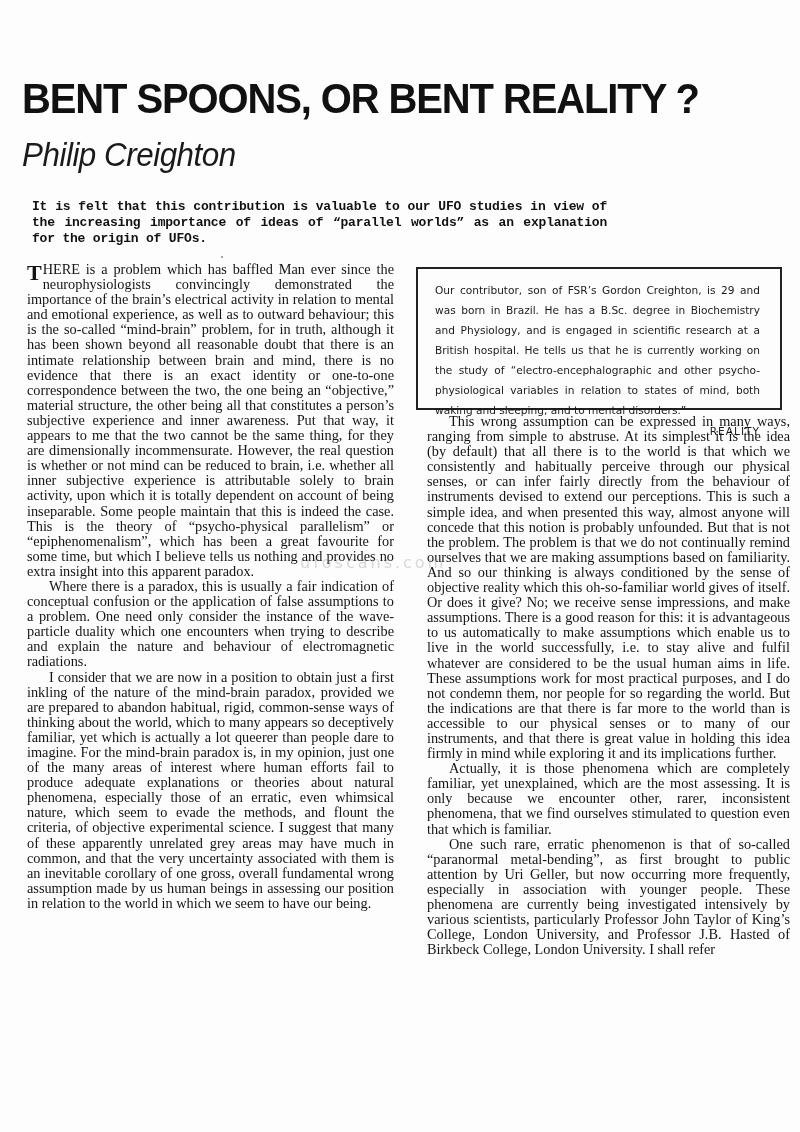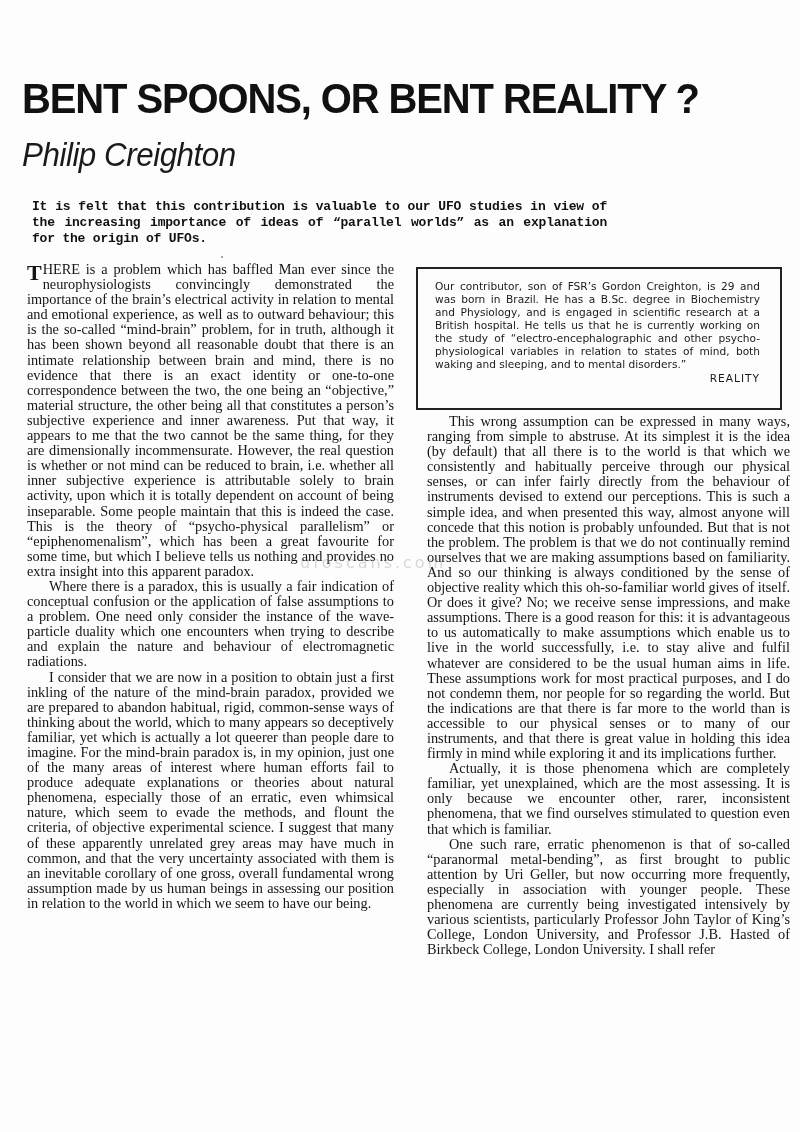--- a/index.html
+++ b/index.html
@@ -32,21 +32,21 @@
   .col-right { left: 418px; width: 363px; top: 414px; margin-left: 9px; }
   .col-left p.first { text-indent: 0; }
   .dropcap {
     font-size: 22px; line-height: 15px; font-weight: 700; float: left;
     margin: 3px 1px 0 0; letter-spacing: 0;
   }
   .box {
     position: absolute; left: 416px; top: 267px; width: 366px; height: 143px;
     border: 2px solid #222; box-sizing: border-box;
     padding: 11px 20px 6px 17px;
-    font-family: "DejaVu Sans", sans-serif; font-size: 10.6px; line-height: 13px;
+    font-family: "DejaVu Sans", sans-serif; font-size: 10.6px; line-height: 20px;
     text-align: justify; color: #1a1a1a;
   }
   .box .sig { text-align: right; letter-spacing: 1px; margin-top: 1px; }
   .watermark {
     position: absolute; left: 300px; top: 553px;
     font-family: "DejaVu Sans", sans-serif; font-size: 16px; color: rgba(120,120,120,0.28);
     letter-spacing: 3px; pointer-events: none;
   }
   .dot { position: absolute; width: 2px; height: 2px; background: #888; border-radius: 1px; }
 </style>

